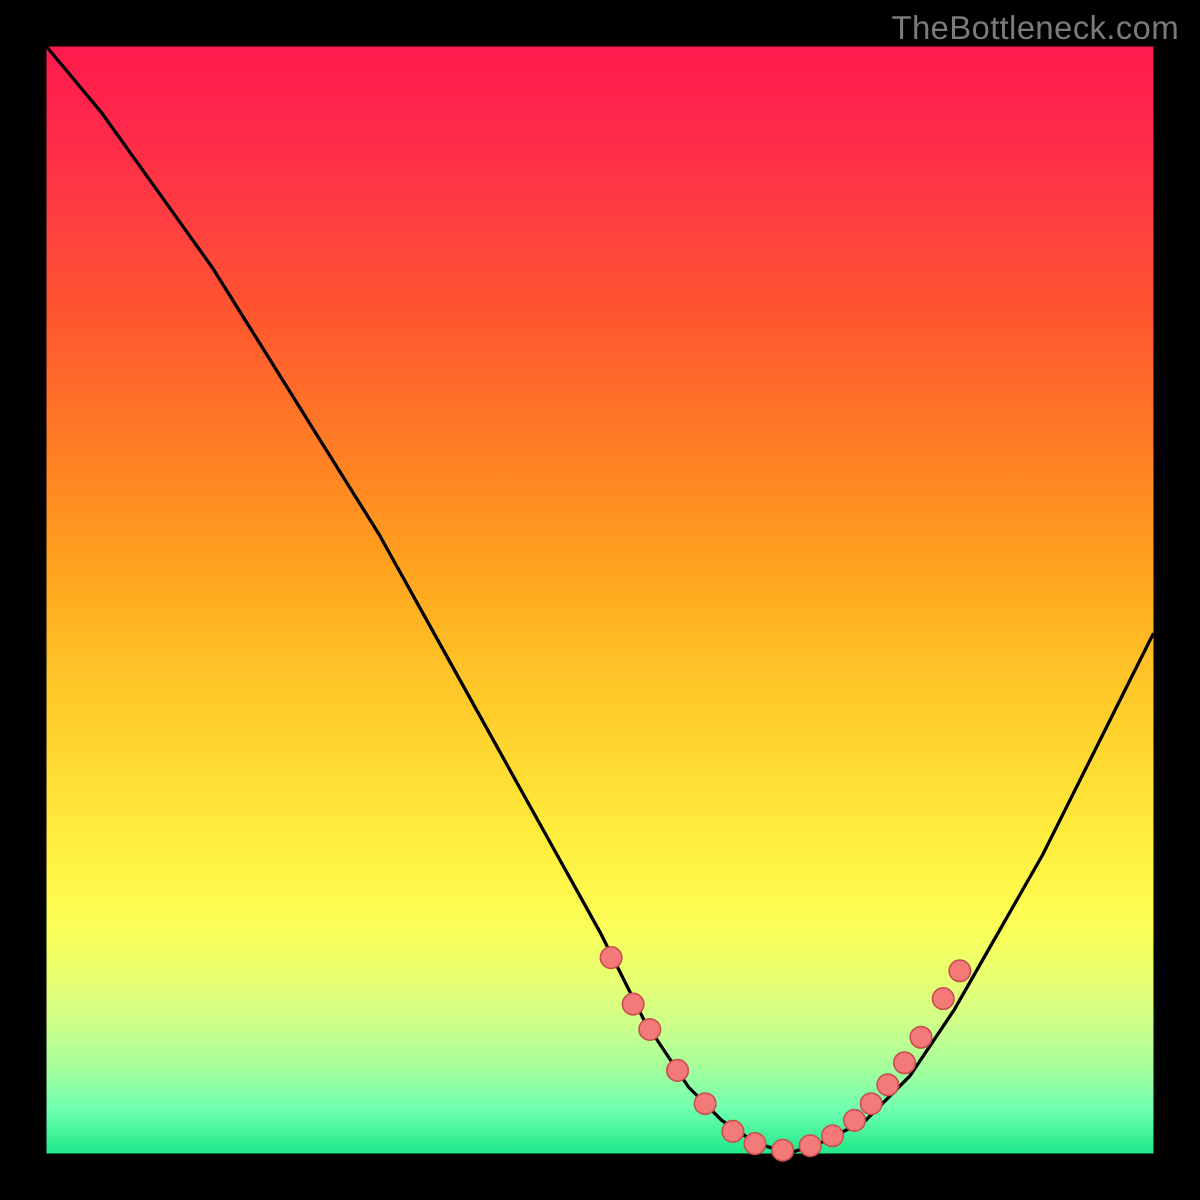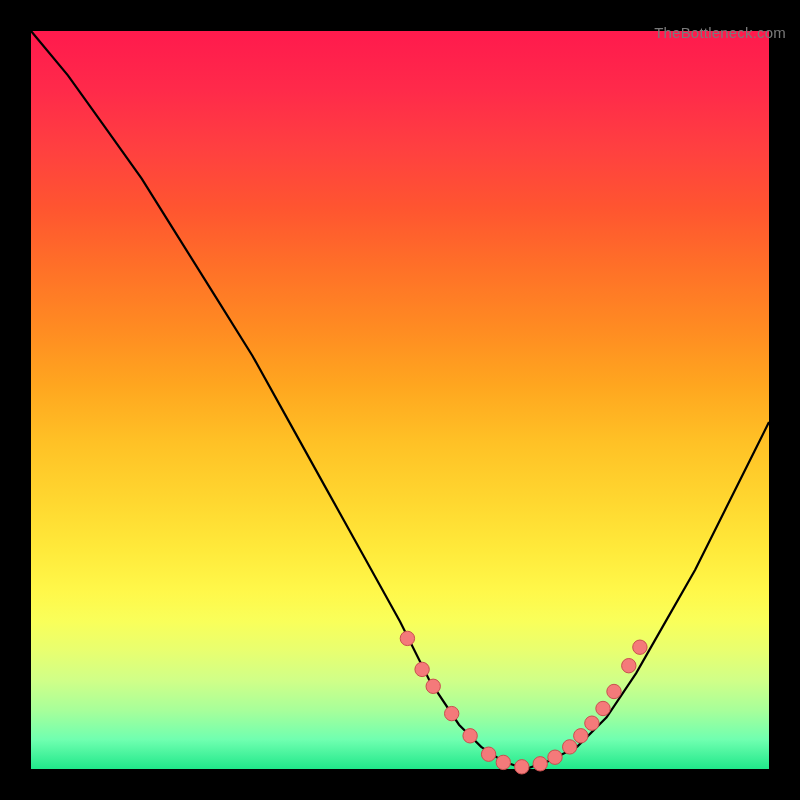--- a/index.html
+++ b/index.html
@@ -30,24 +30,24 @@
       #fff84a 76%,
       #f9ff5a 80%,
       #e8ff70 84%,
       #d0ff88 88%,
       #a8ff9a 92%,
       #70ffb0 96%,
       #20e88a 100%);
   }
   .watermark {
     position: absolute;
-    top: 24px;
+    top: 6px;
     right: 14px;
     font-family: Arial, Helvetica, sans-serif;
-    font-size: 15px;
+    font-size: 22px;
     color: #7a7a7a;
     letter-spacing: 0.2px;
     user-select: none;
   }
   svg.curve { position: absolute; left: 0; top: 0; }
   svg.markers { position: absolute; left: 0; top: 0; }
 </style>
 </head>
 <body>
 <div class="stage">

